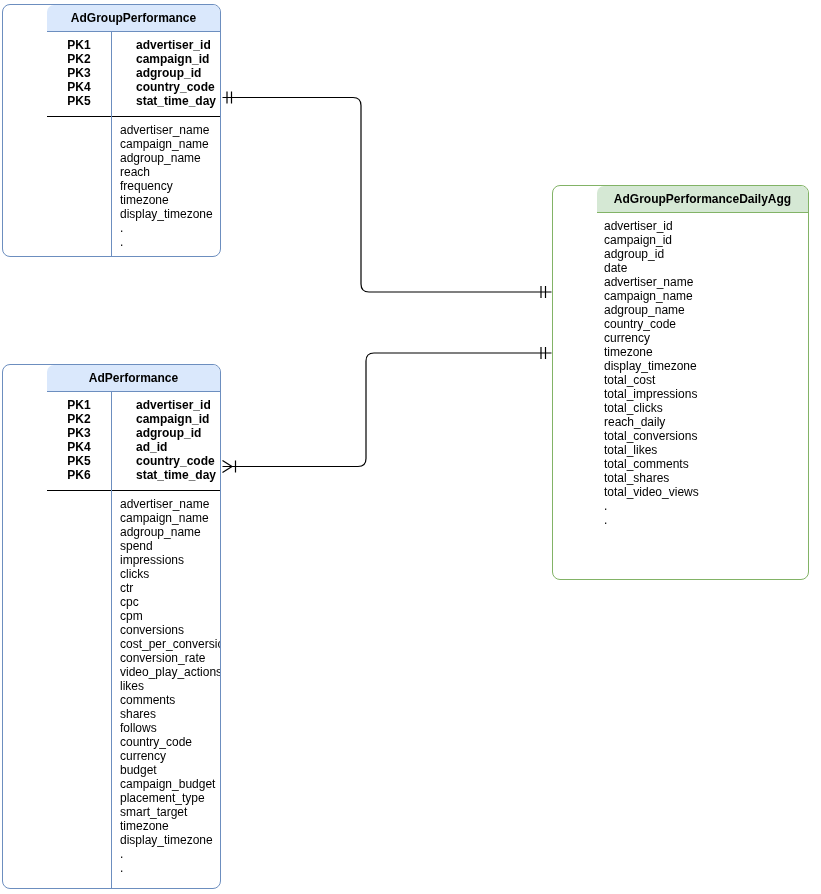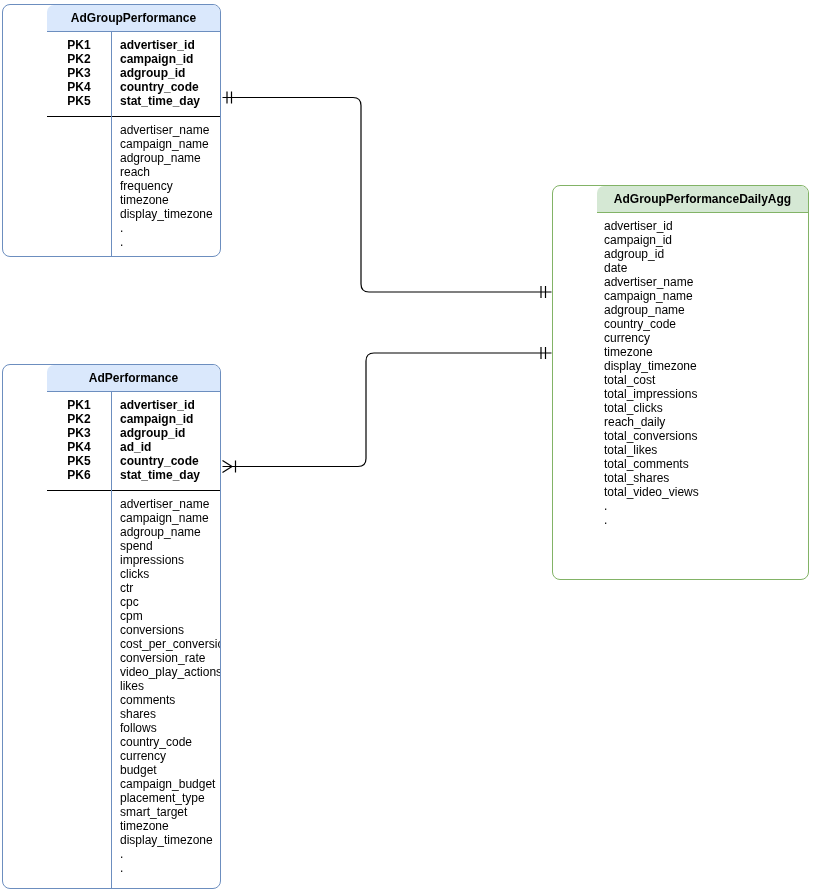--- a/index.html
+++ b/index.html
@@ -45,20 +45,21 @@
     width:1px;
     background:var(--border,#6c8ebf);
   }
   .pk-section{
     padding:6px 0 8px 0;
   }
   .pk-row{
     display:flex;
     height:14px;line-height:14px;
     white-space:nowrap;
+    gap:16px;
   }
   .pk-label{
     width:64px;
     flex:0 0 64px;
     text-align:center;
     font-weight:700;
   }
   .pk-field{
     padding-left:9px;
     font-weight:700;

